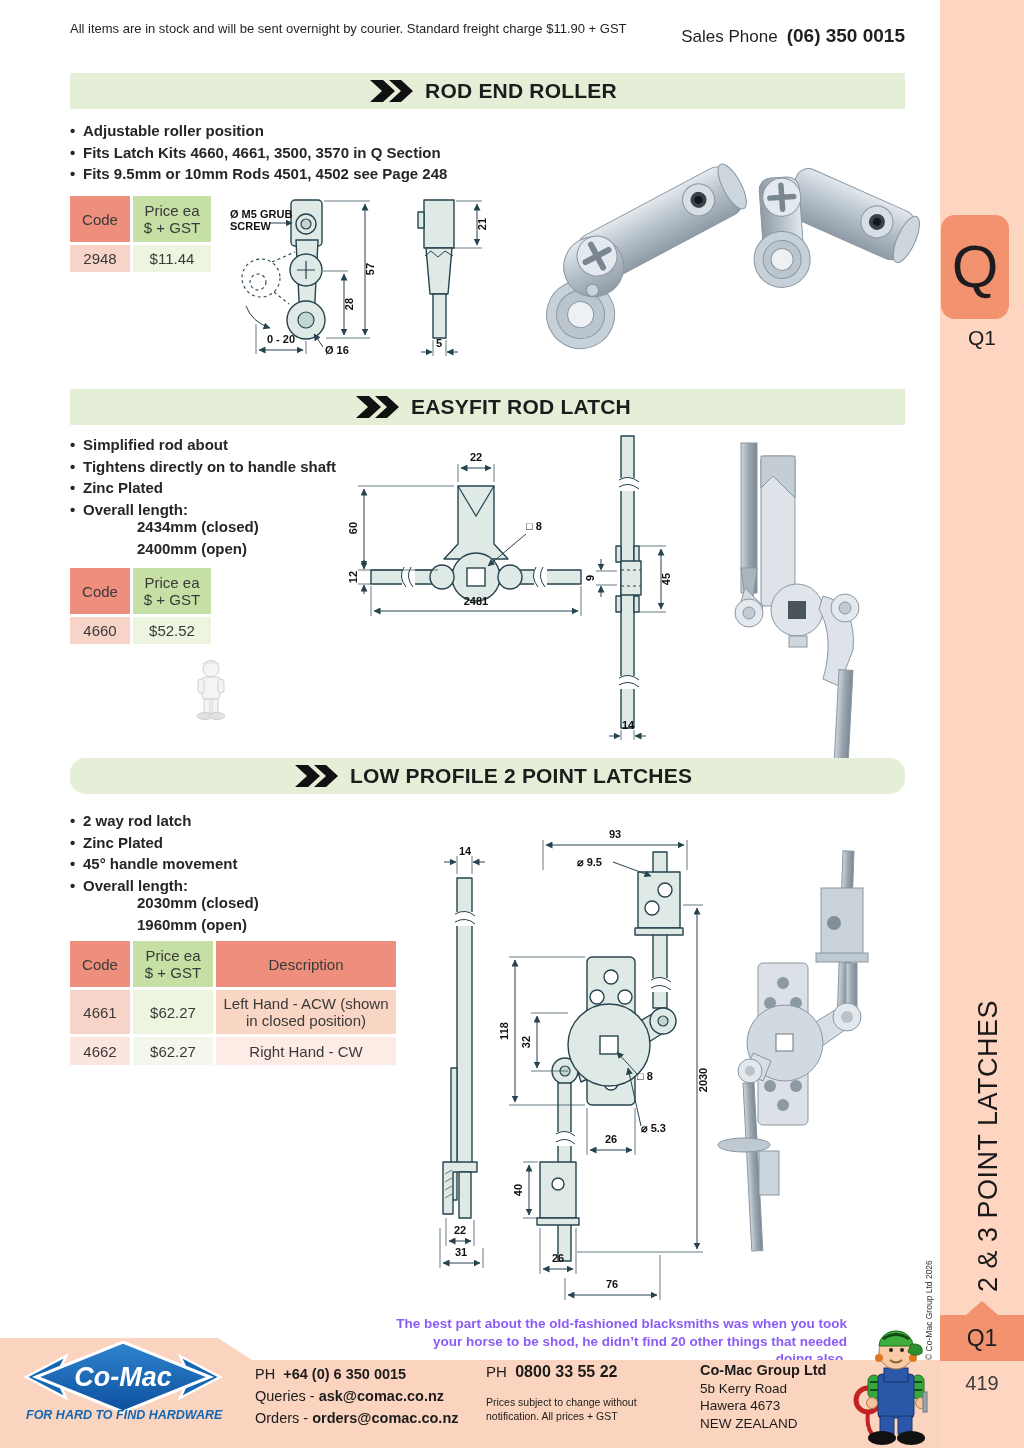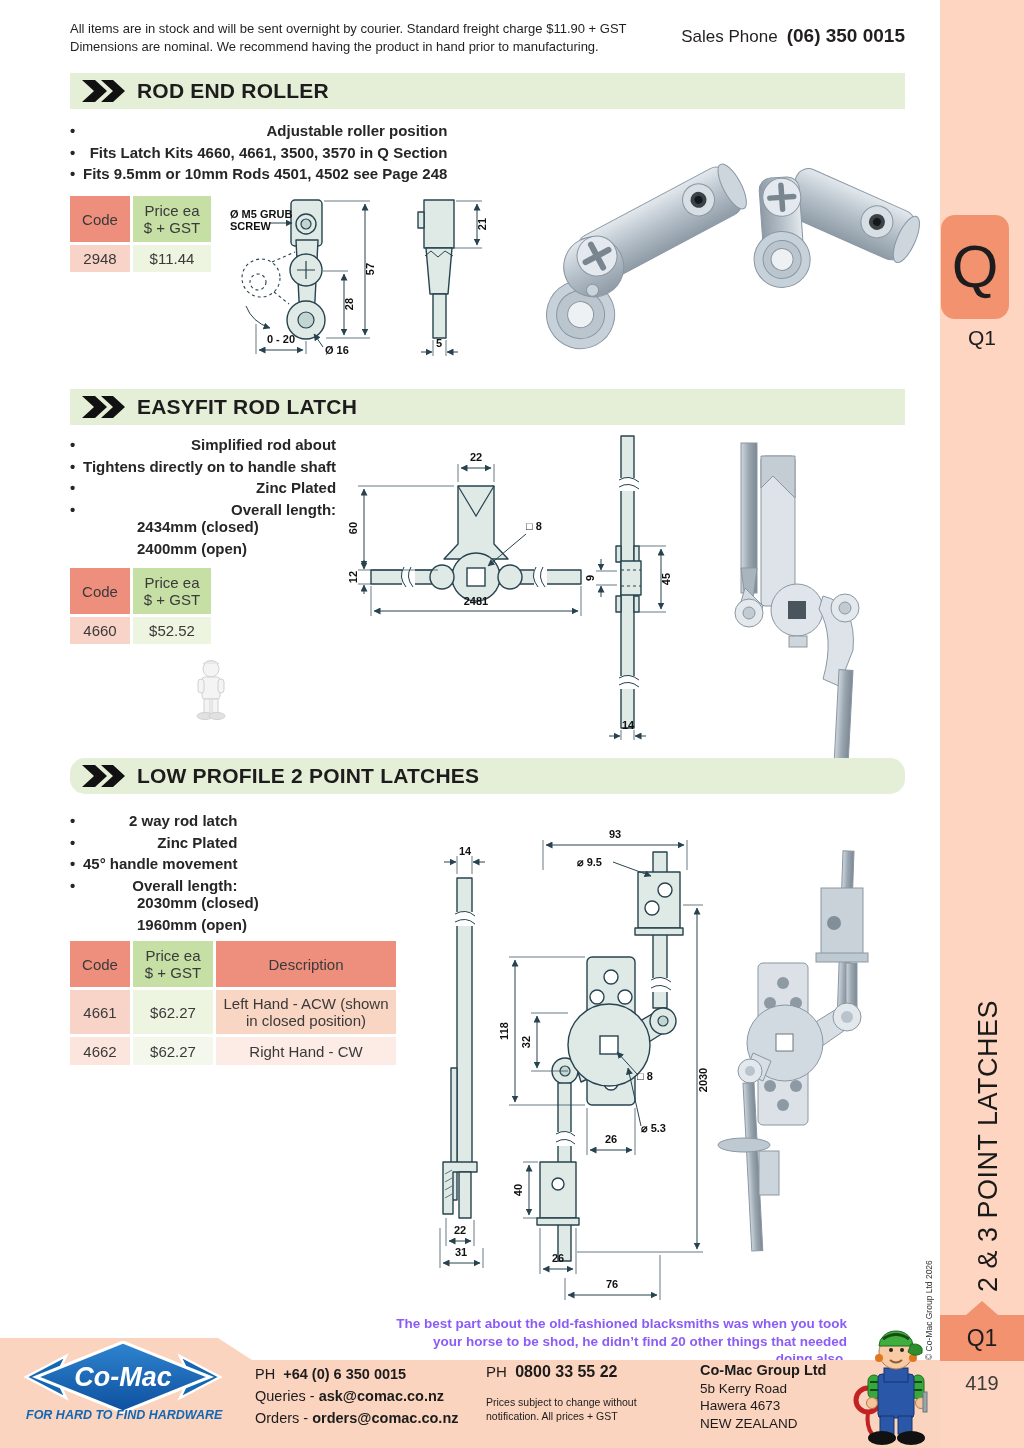--- a/index.html
+++ b/index.html
@@ -7,25 +7,25 @@
         font-family:"Liberation Sans",sans-serif;color:#231f20;}
   .abs{position:absolute;}
 
   
   .notice{left:70px;top:20px;width:580px;font-size:13px;line-height:18px;color:#231f20;}
   .salesphone{left:655px;top:25px;width:250px;display:flex;gap:9px;align-items:baseline;justify-content:flex-end;white-space:nowrap;}
   .salesphone .lbl{font-size:17px;}
   .salesphone .num{font-size:19px;font-weight:bold;}
 
   
-  .secbar{left:70px;width:835px;height:36px;background:#e5efd7;display:flex;align-items:center;gap:11px;padding-left:12px;box-sizing:border-box;}
+  .secbar{left:70px;width:835px;height:36px;background:#e5efd7;display:flex;align-items:center;gap:11px;padding-left:12px;box-sizing:border-box;justify-content:center;}
   .secbar .ttl{font-size:21px;font-weight:bold;letter-spacing:.2px;color:#1c1c1c;}
 
   
-  ul.bullets{position:absolute;list-style:none;margin:0;padding:0;text-align:right;}
+  ul.bullets{position:absolute;list-style:none;margin:0;padding:0;}
   ul.bullets li{position:relative;padding-left:13px;font-size:15px;font-weight:bold;line-height:21.5px;color:#262626;}
   ul.bullets li::before{content:"\2022";position:absolute;left:0;top:0;}
   .sublines{font-size:15px;font-weight:bold;line-height:21.5px;color:#262626;}
 
   
   .ptable{position:absolute;display:grid;gap:3px;}
   .cell{display:flex;flex-direction:column;align-items:center;justify-content:center;
         font-size:15px;color:#3a3a3a;text-align:center;line-height:17px;padding:0 4px;box-sizing:border-box;}
   .c-hred{background:#ee8f7d}.c-hgrn{background:#c5dfa4}
   .c-r1p{background:#f8d3c7}.c-r1g{background:#edf4e0}.c-r1d{background:#f9d5c3}
@@ -97,21 +97,20 @@
       </linearGradient>
       <linearGradient id="bluegrad" x1="0" y1="0" x2="0" y2="1">
         <stop offset="0" stop-color="#2f85d0"></stop>
           <stop offset="1" stop-color="#0d4f9e"></stop>
       </linearGradient>
     </defs>
   </svg>
 
   <div class="abs notice">
     <div>All items are in stock and will be sent overnight by courier. Standard freight charge $11.90 + GST</div>
-    <div>Dimensions are nominal. We recommend having the product in hand prior to manufacturing.</div>
   </div>
   <div class="abs salesphone">
     <span class="lbl">Sales Phone</span>
     <span class="num">(06) 350 0015</span>
   </div>
 
   <div class="abs secbar" style="top:73px;">
     <svg width="44" height="22" viewBox="0 0 44 22">
       <polygon points="0,0 13,0 25,11 13,22 0,22 12,11" fill="#111"></polygon>
       <polygon points="19,0 31,0 43,11 31,22 19,22 31,11" fill="#111"></polygon>

